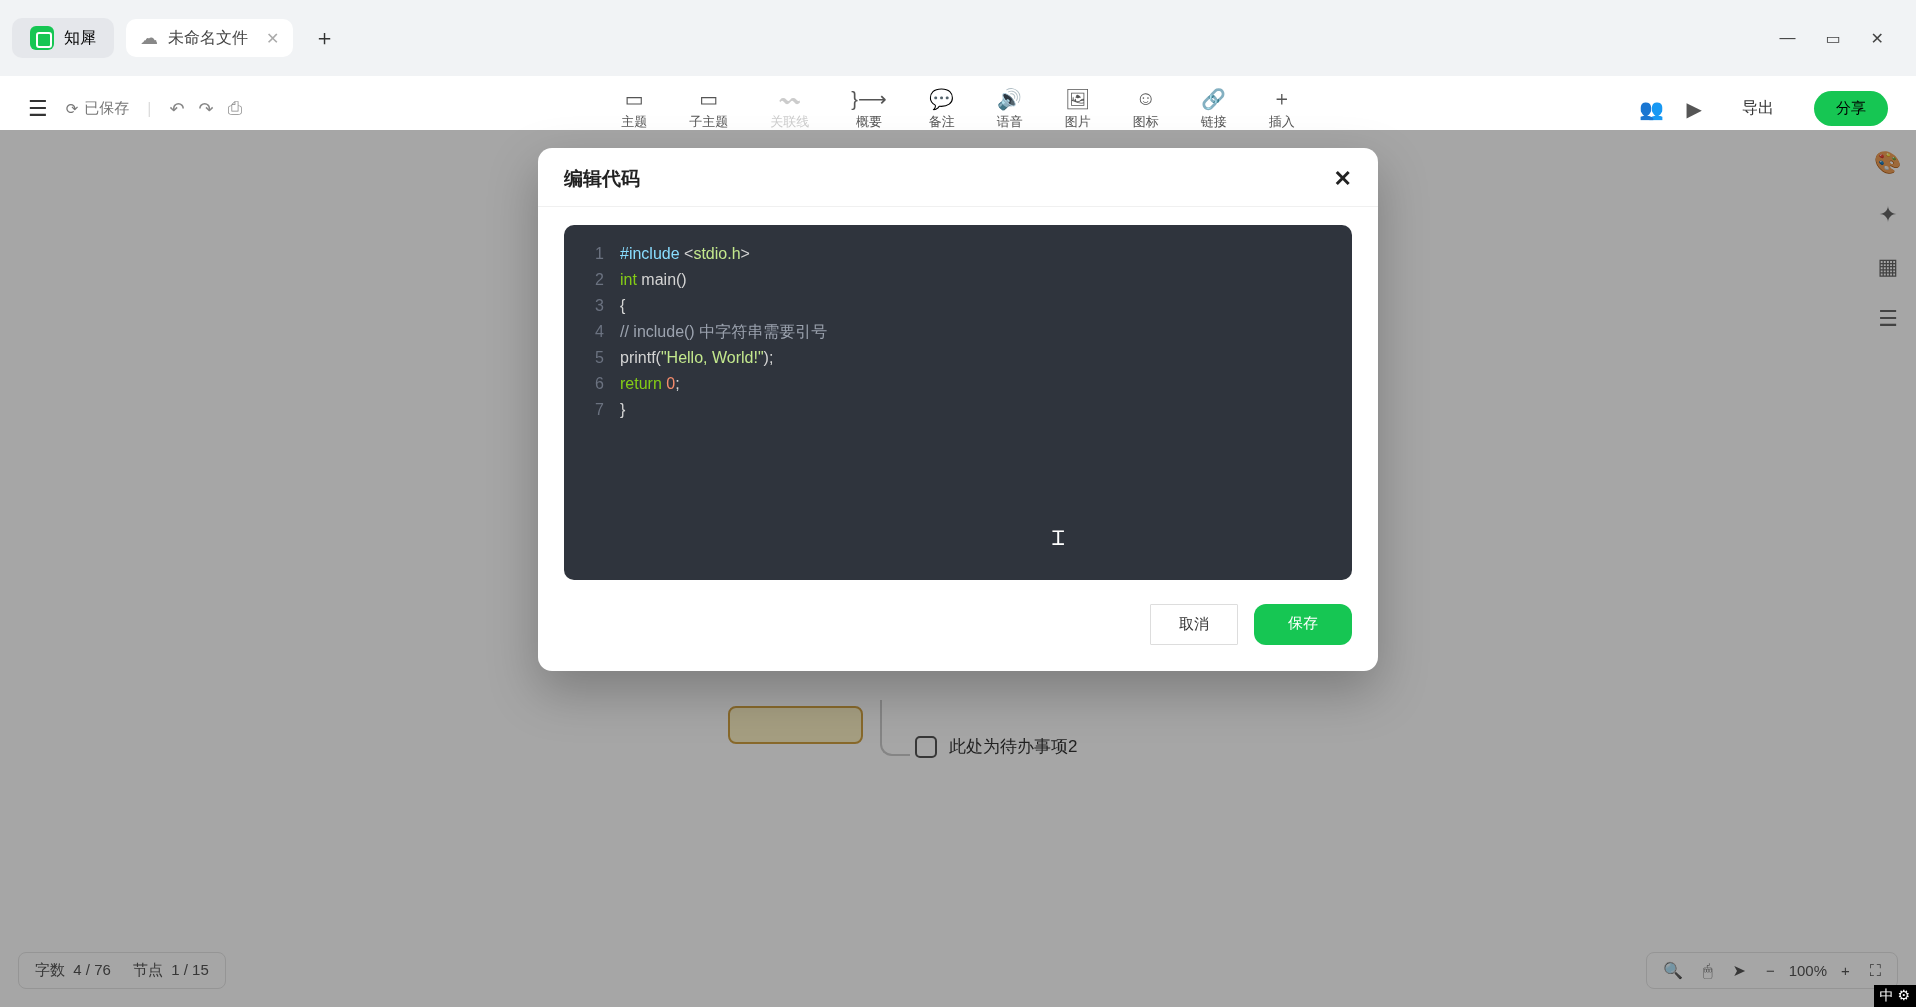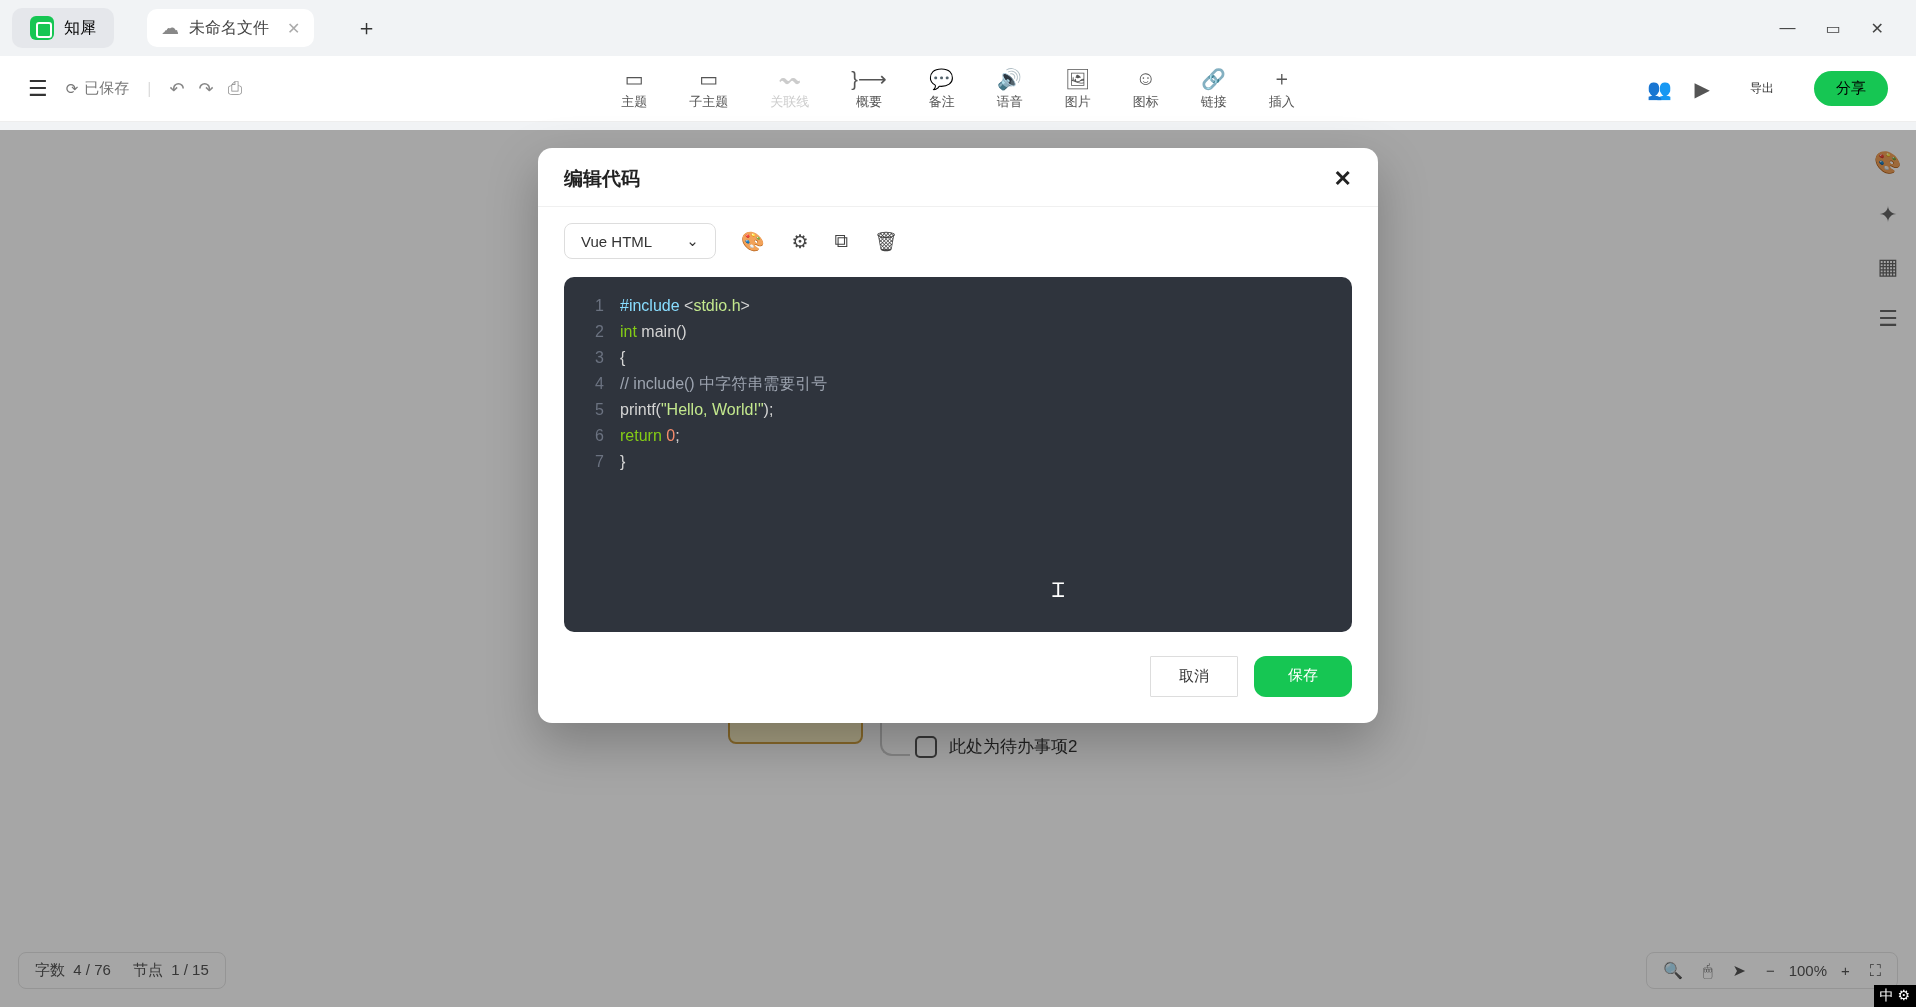--- a/index.html
+++ b/index.html
@@ -1,19 +1,19 @@
 <!DOCTYPE html>
 <html><head>
 <meta charset="utf-8">
 <style>
 * { margin: 0; padding: 0; box-sizing: border-box; font-family: -apple-system, BlinkMacSystemFont, "Segoe UI", "PingFang SC", "Microsoft YaHei", sans-serif; }
 body { width: 1916px; height: 1007px; background: #f1f3f5; overflow: hidden; position: relative; }
 
 
-.title-bar { height: 56px; background: #f1f3f5; display: flex; align-items: center; padding: 0 12px; gap: 21px; }
+.title-bar { height: 76px; background: #f1f3f5; display: flex; align-items: center; padding: 0 12px; }
 .tab-app { display: flex; align-items: center; gap: 10px; background: #e5e7eb; border-radius: 10px; padding: 8px 18px; margin-right: 12px; }
 .app-icon { width: 24px; height: 24px; background: #16c653; border-radius: 6px; position: relative; }
 .app-icon::after { content: ""; position: absolute; left: 6px; top: 6px; width: 12px; height: 12px; border: 2px solid #fff; border-radius: 3px; }
 .tab-file { display: flex; align-items: center; gap: 10px; background: #fff; border-radius: 10px; padding: 8px 14px; color: #444; }
 .cloud-icon { color: #888; font-size: 18px; }
 .tab-close { color: #aaa; font-size: 16px; margin-left: 8px; cursor: pointer; }
 .tab-add { margin-left: 20px; font-size: 22px; color: #333; cursor: pointer; }
 .win-controls { margin-left: auto; display: flex; gap: 30px; color: #444; font-size: 16px; padding-right: 20px; }
 
 
@@ -21,21 +21,21 @@
 .toolbar-left { display: flex; align-items: center; gap: 18px; color: #555; }
 .hamburger { font-size: 22px; color: #333; }
 .save-status { display: flex; align-items: center; gap: 6px; color: #777; font-size: 15px; }
 .toolbar-divider { color: #ddd; }
 .undo-redo { display: flex; gap: 14px; color: #888; font-size: 18px; }
 .toolbar-center { position: absolute; left: 50%; transform: translateX(-50%); display: flex; gap: 42px; }
 .tool-btn { display: flex; flex-direction: column; align-items: center; gap: 2px; color: #555; font-size: 13px; cursor: pointer; }
 .tool-btn.disabled { color: #ccc; }
 .tool-icon { font-size: 20px; height: 24px; display: flex; align-items: center; }
 .toolbar-right { margin-left: auto; display: flex; align-items: center; gap: 22px; color: #555; font-size: 20px; }
-.export-btn { font-size: 12px; color: #333; padding: 8px 18px; cursor: pointer; }
+.export-btn { font-size: 16px; color: #333; padding: 8px 18px; cursor: pointer; }
 .share-btn { background: #16c653; color: #000000; font-size: 15px; font-weight: 500; padding: 8px 22px; border-radius: 18px; cursor: pointer; }
 
 
 .canvas { position: absolute; top: 130px; left: 0; right: 0; bottom: 0; background: #fff; overflow: hidden; }
 .canvas::before { content: ""; position: absolute; inset: 0; background: rgba(0,0,0,0.35); z-index: 5; }
 .mindmap-node { position: absolute; left: 728px; top: 576px; width: 135px; height: 38px; background: #fef3c7; border: 2px solid #d1a243; border-radius: 8px; z-index: 1; }
 .mindmap-branch { position: absolute; left: 880px; top: 570px; width: 30px; height: 56px; border-left: 2px solid #ccc; border-bottom: 2px solid #ccc; border-radius: 0 0 0 12px; z-index: 1; }
 .mindmap-child { position: absolute; left: 915px; top: 605px; display: flex; align-items: center; gap: 12px; color: #333; font-size: 17px; z-index: 1; }
 .checkbox { width: 22px; height: 22px; border: 2px solid #555; border-radius: 5px; }
 
@@ -190,30 +190,20 @@
   </div>
   <span>⛶</span>
 </div>
 
 <div class="modal-backdrop">
   <div class="modal">
     <div class="modal-header">
       <span class="modal-title">编辑代码</span>
       <span class="modal-close">✕</span>
     </div>
-    <div class="modal-toolbar">
-      <div class="lang-select">
-        <span>Vue HTML</span>
-        <span>⌄</span>
-      </div>
-      <span class="micon">🎨</span>
-      <span class="micon">⚙</span>
-      <span class="micon">⧉</span>
-      <span class="micon">🗑</span>
-    </div>
     <div class="code-editor">
       <div class="code-line">
           <span class="line-no">1</span>
           <span><span class="tok-inc">#include </span><span class="tok-plain">&lt;</span><span class="tok-hdr">stdio.h</span><span class="tok-plain">&gt;</span></span>
         </div>
       <div class="code-line">
           <span class="line-no">2</span>
           <span><span class="tok-kw">int</span><span class="tok-plain"> main()</span></span>
         </div>
       <div class="code-line">

